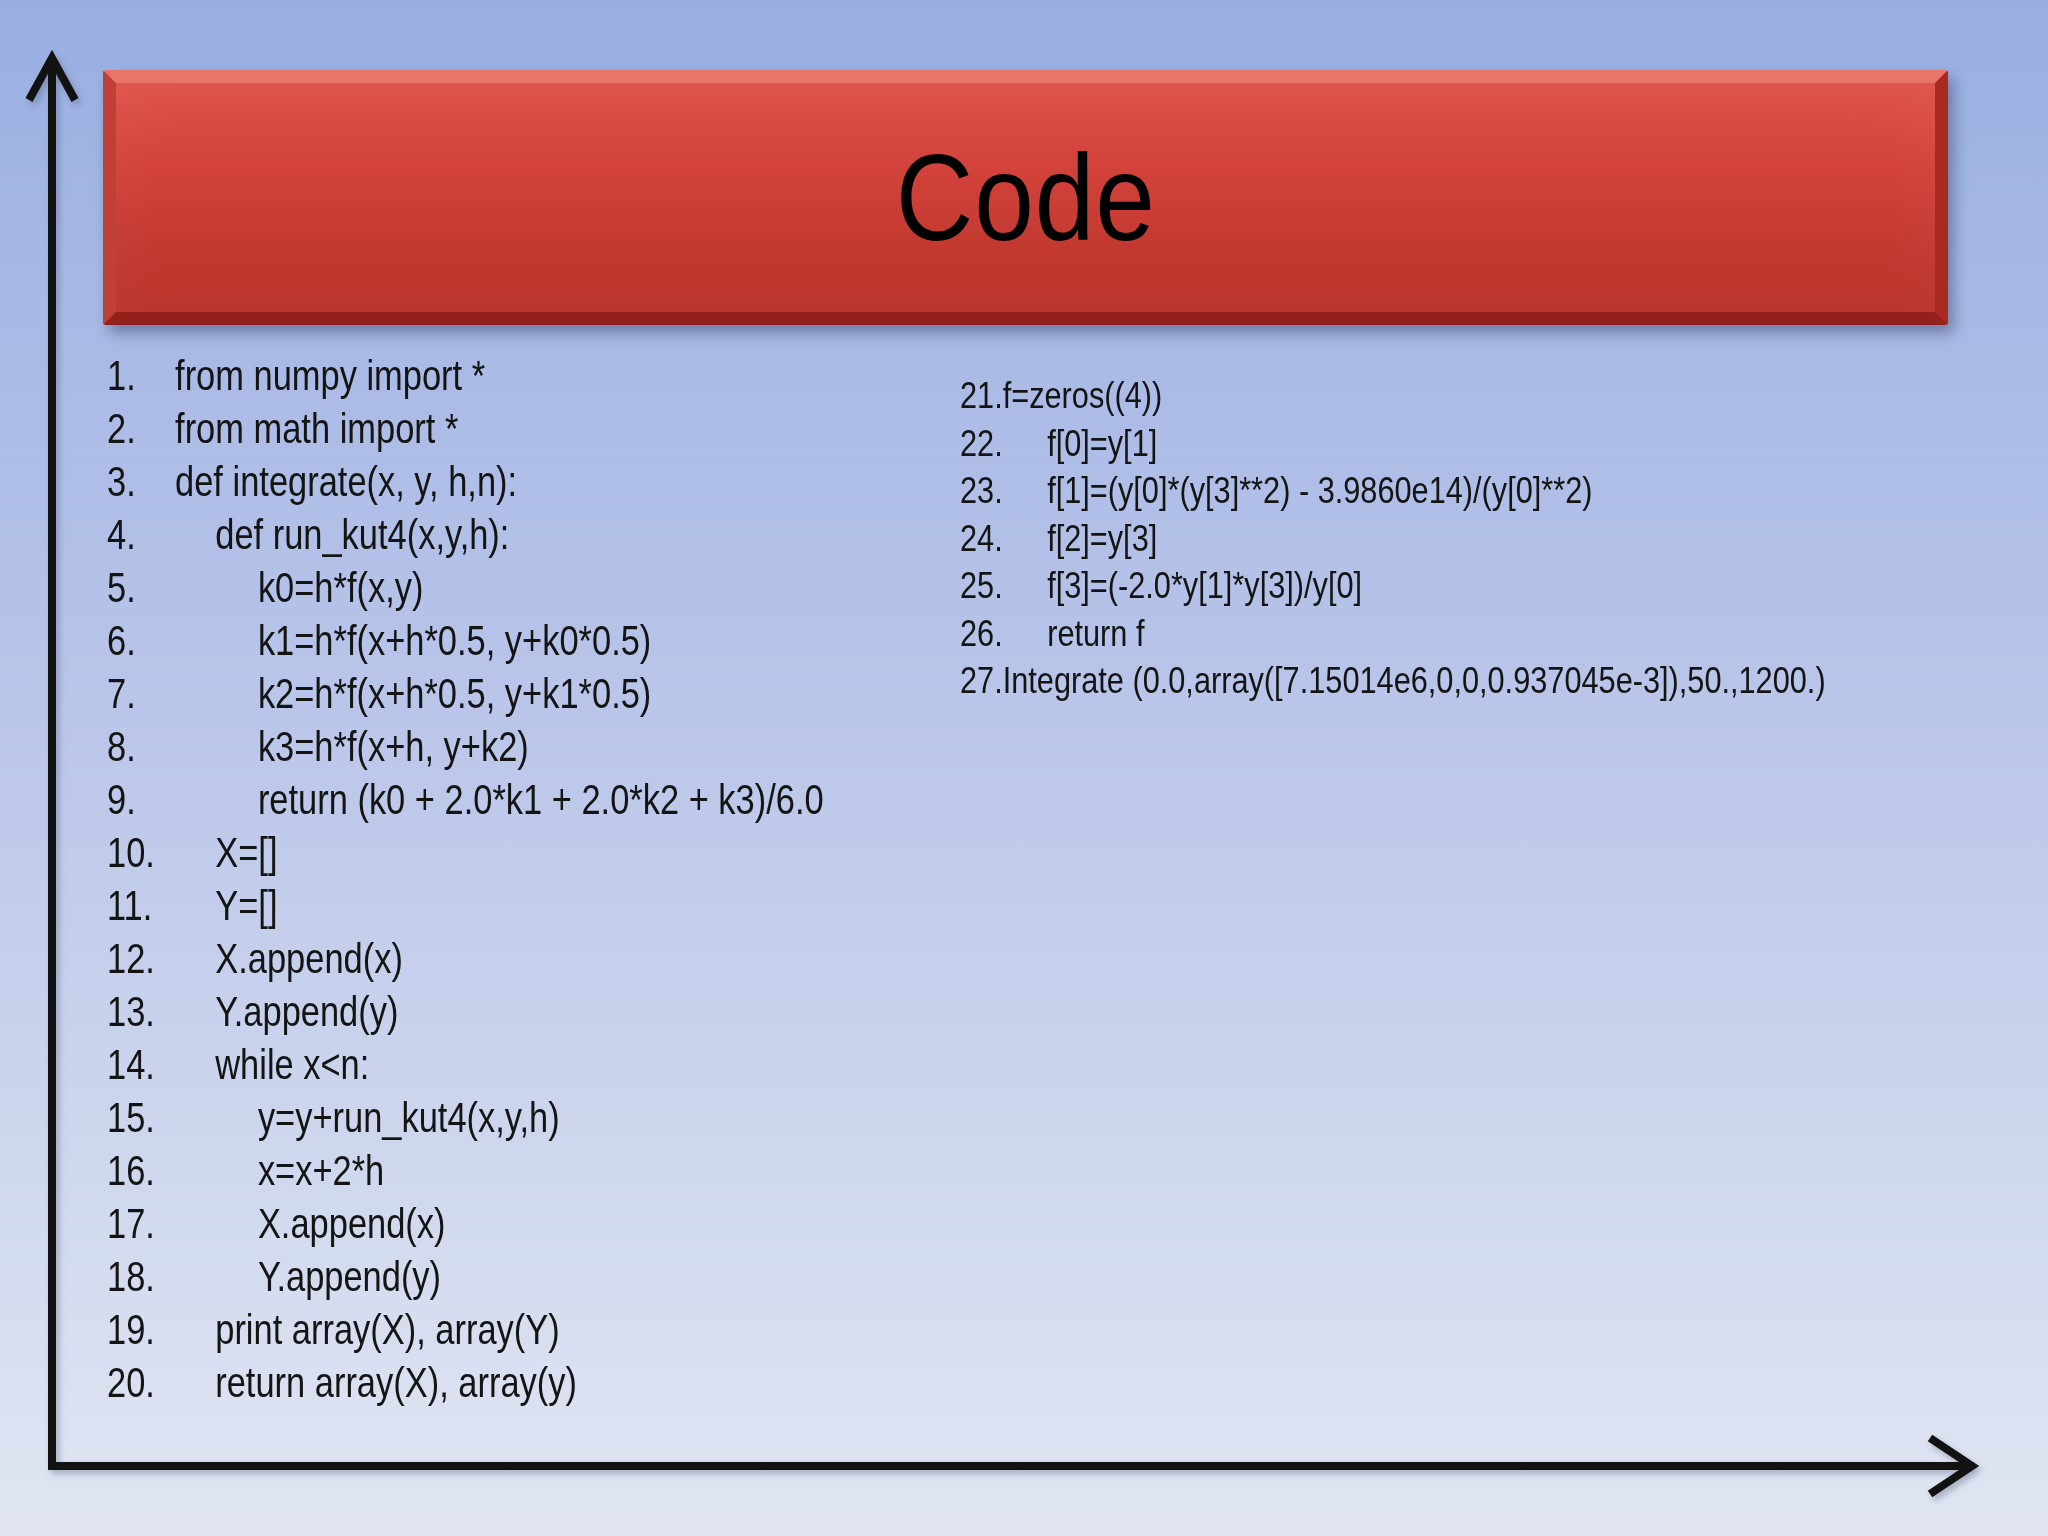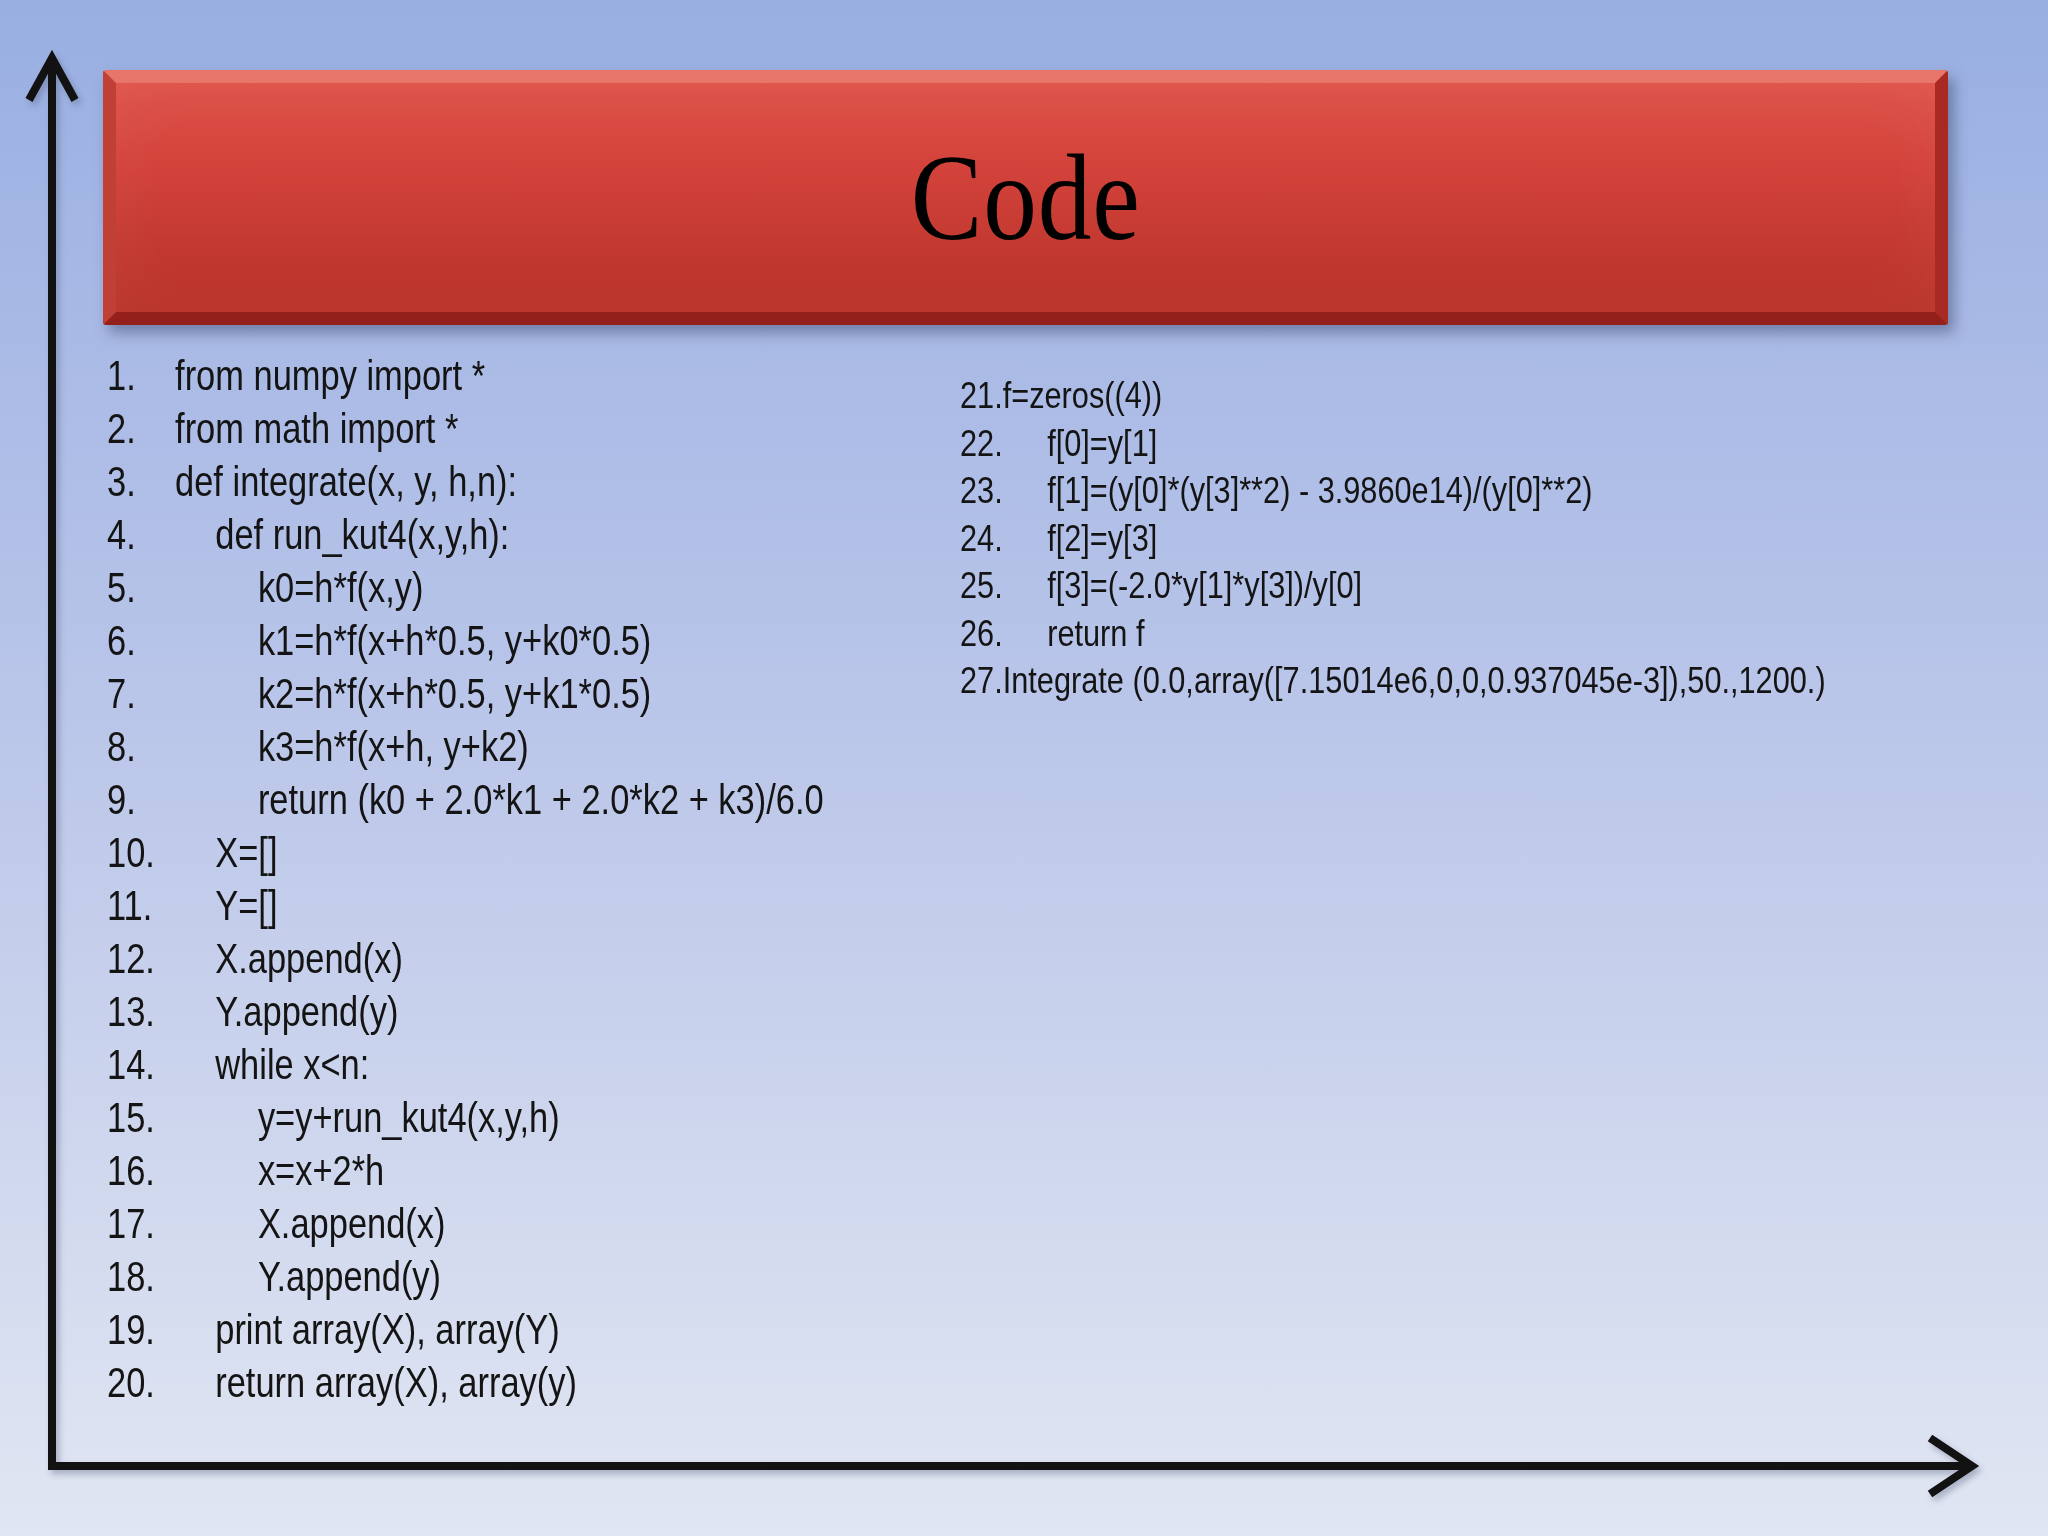--- a/index.html
+++ b/index.html
@@ -29,21 +29,21 @@
   }
 
   
   .banner{
     position:absolute;left:103px;top:70px;width:1845px;height:255px;
     box-sizing:border-box;border-radius:3px;
     border:13px solid;
     border-color:#e8756a #a82a22 #93201b #c04036;
     background:linear-gradient(180deg,#de5248 0%,#d2423a 38%,#c43a31 68%,#b93228 100%);
     box-shadow:6px 8px 14px rgba(60,72,105,0.50), inset 0 0 70px rgba(255,255,255,0.05);
-    display:flex;align-items:center;justify-content:center;font-family:Liberation Serif, serif;
+    display:flex;align-items:center;justify-content:center;
   }
   .banner .title{
     font-size:122px;line-height:1;color:#000;
     transform:scaleX(0.88);letter-spacing:1px;white-space:nowrap;
   }
 
   
   .code-col{position:absolute;color:var(--code-text);transform-origin:left top;}
   .code-col .line{position:relative;white-space:nowrap;}
   .code-col .line .num{position:absolute;left:0;top:0;}

